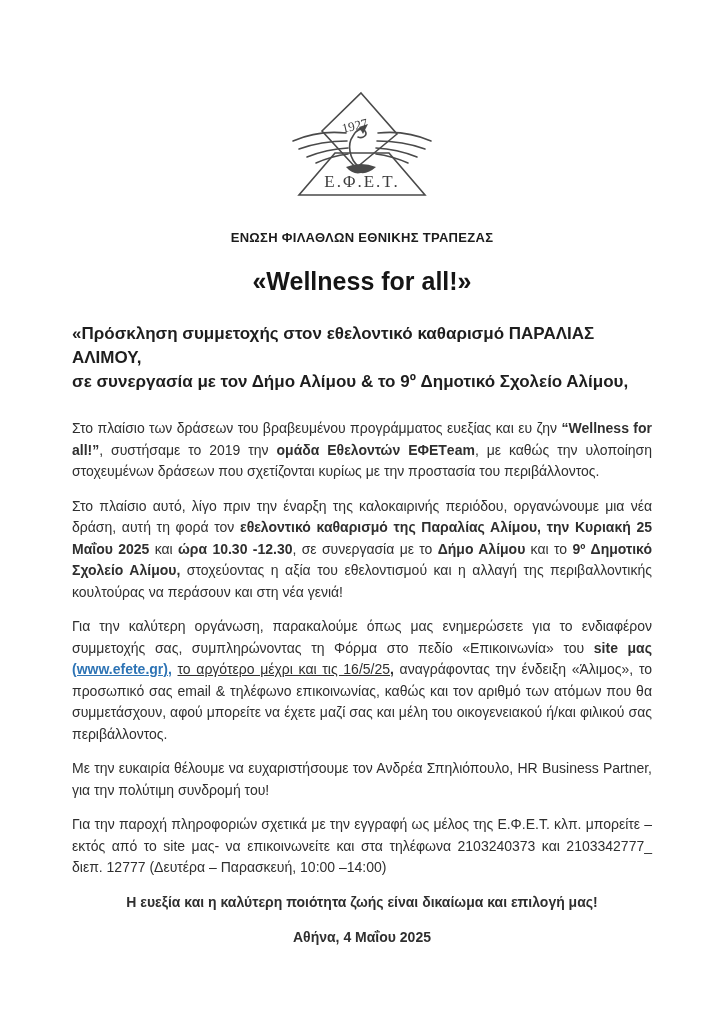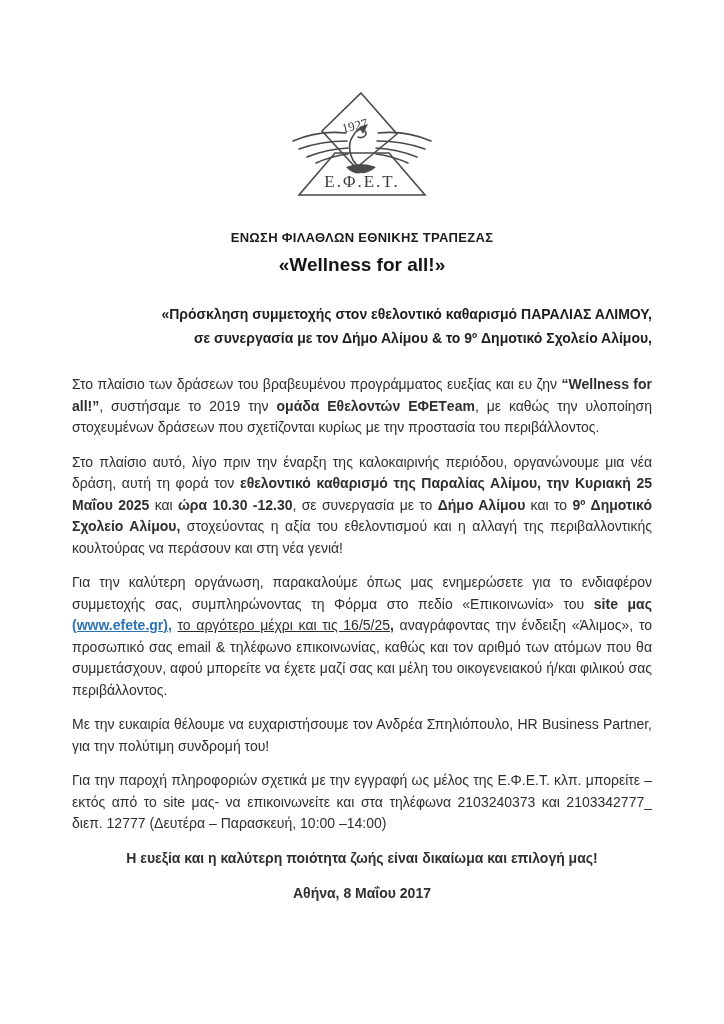--- a/index.html
+++ b/index.html
@@ -22,30 +22,30 @@
   .logo-wrap svg { display: block; }
   .org-title {
     margin-top: 30px;
     text-align: center;
     font-size: 13px;
     font-weight: 700;
     letter-spacing: 0.3px;
     color: #1c1c1c;
   }
   .main-title {
-    margin-top: 9px;
+    margin-top: 22px;
     text-align: center;
-    font-size: 19px;
+    font-size: 25px;
     font-weight: 700;
     color: #151515;
   }
   .subtitle {
     margin-top: 26px;
-    text-align: right;
-    font-size: 14px;
+    text-align: left;
+    font-size: 17px;
     font-weight: 700;
     line-height: 24px;
     color: #1e1e1e;
   }
   .doc-body {
     margin-top: 24px;
     font-size: 14px;
     line-height: 21.5px;
     text-align: justify;
   }
@@ -100,16 +100,16 @@
     <div>σε συνεργασία με τον Δήμο Αλίμου &amp; το 9º Δημοτικό Σχολείο Αλίμου,</div>
   </div>
 
   <div class="doc-body">
       <p><span>Στο πλαίσιο των δράσεων του βραβευμένου προγράμματος ευεξίας και ευ ζην </span><span class="b">“Wellness for all!”</span><span>, συστήσαμε το 2019 την </span><span class="b">ομάδα Εθελοντών ΕΦΕΤeam</span><span>, με καθώς την υλοποίηση στοχευμένων δράσεων που σχετίζονται κυρίως με την προστασία του περιβάλλοντος.</span></p>
       <p><span>Στο πλαίσιο αυτό, λίγο πριν την έναρξη της καλοκαιρινής περιόδου, οργανώνουμε μια νέα δράση, αυτή τη φορά τον </span><span class="b">εθελοντικό καθαρισμό της Παραλίας Αλίμου, την Κυριακή 25 Μαΐου 2025</span><span> και </span><span class="b">ώρα 10.30 -12.30</span><span>, σε συνεργασία με το </span><span class="b">Δήμο Αλίμου</span><span> και το </span><span class="b">9º Δημοτικό Σχολείο Αλίμου,</span><span> στοχεύοντας η αξία του εθελοντισμού και η αλλαγή της περιβαλλοντικής κουλτούρας να περάσουν και στη νέα γενιά!</span></p>
       <p><span>Για την καλύτερη οργάνωση, παρακαλούμε όπως μας ενημερώσετε για το ενδιαφέρον συμμετοχής σας, συμπληρώνοντας τη Φόρμα στο πεδίο «Επικοινωνία» του </span><span class="b">site μας</span><span> </span><a class="site-link b u" href="#" style="color: rgb(46, 116, 181);">(www.efete.gr),</a><span> </span><span class="u">το αργότερο μέχρι και τις 16/5/25</span><span class="b u">,</span><span> αναγράφοντας την ένδειξη «Άλιμος», το προσωπικό σας email &amp; τηλέφωνο επικοινωνίας, καθώς και τον αριθμό των ατόμων που θα συμμετάσχουν, αφού μπορείτε να έχετε μαζί σας και μέλη του οικογενειακού ή/και φιλικού σας περιβάλλοντος.</span></p>
       <p><span>Με την ευκαιρία θέλουμε να ευχαριστήσουμε τον Ανδρέα Σπηλιόπουλο, HR Business Partner, για την πολύτιμη συνδρομή του!</span></p>
       <p><span>Για την παροχή πληροφοριών σχετικά με την εγγραφή ως μέλος της Ε.Φ.Ε.Τ. κλπ. μπορείτε – εκτός από το site μας- να επικοινωνείτε και στα τηλέφωνα 2103240373 και 2103342777_ διεπ. 12777 (Δευτέρα – Παρασκευή, 10:00 –14:00)</span></p>
       <p class="center slogan"><span class="b">Η ευεξία και η καλύτερη ποιότητα ζωής είναι δικαίωμα και επιλογή μας!</span></p>
-      <p class="center"><span class="b">Αθήνα, 8 Μαΐου 2017</span></p>
+      <p class="center"><span class="b">Αθήνα, 4 Μαΐου 2025</span></p>
     </div>
 
 </div>
 
 </body></html>

